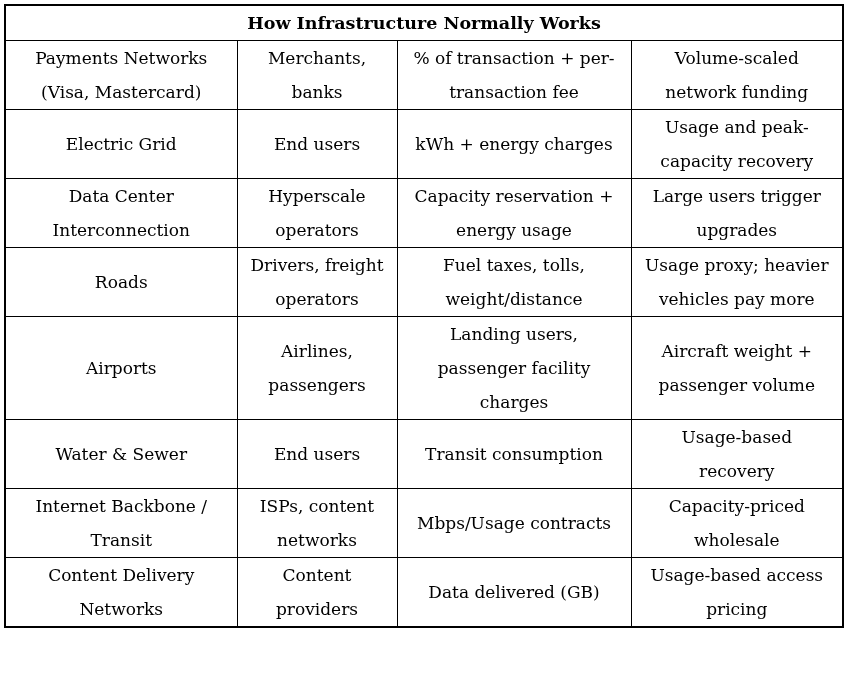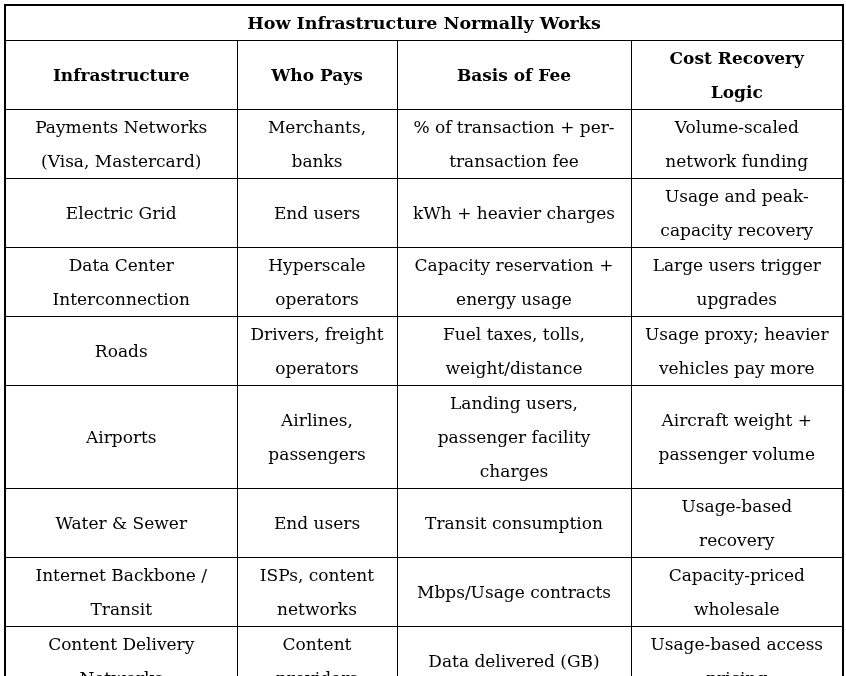--- a/index.html
+++ b/index.html
@@ -37,38 +37,32 @@
   <colgroup>
     <col style="width:232px">
     <col style="width:160px">
     <col style="width:234px">
     <col style="width:212px">
   </colgroup>
   <thead>
     <tr class="title-row">
       <th colspan="4">How Infrastructure Normally Works</th>
     </tr>
-    <tr>
-      <th>Infrastructure</th>
-      <th>Who Pays</th>
-      <th>Basis of Fee</th>
-      <th>Cost Recovery Logic</th>
-    </tr>
   </thead>
   <tbody>
     <tr>
       <td>Payments Networks (Visa, Mastercard)</td>
       <td>Merchants, banks</td>
       <td>% of transaction + per-transaction fee</td>
       <td>Volume-scaled network funding</td>
     </tr>
     <tr>
       <td>Electric Grid</td>
       <td>End users</td>
-      <td>kWh + heavier charges</td>
+      <td>kWh + energy charges</td>
       <td>Usage and peak-capacity recovery</td>
     </tr>
     <tr>
       <td>Data Center Interconnection</td>
       <td>Hyperscale operators</td>
       <td>Capacity reservation + energy usage</td>
       <td>Large users trigger upgrades</td>
     </tr>
     <tr>
       <td>Roads</td>

